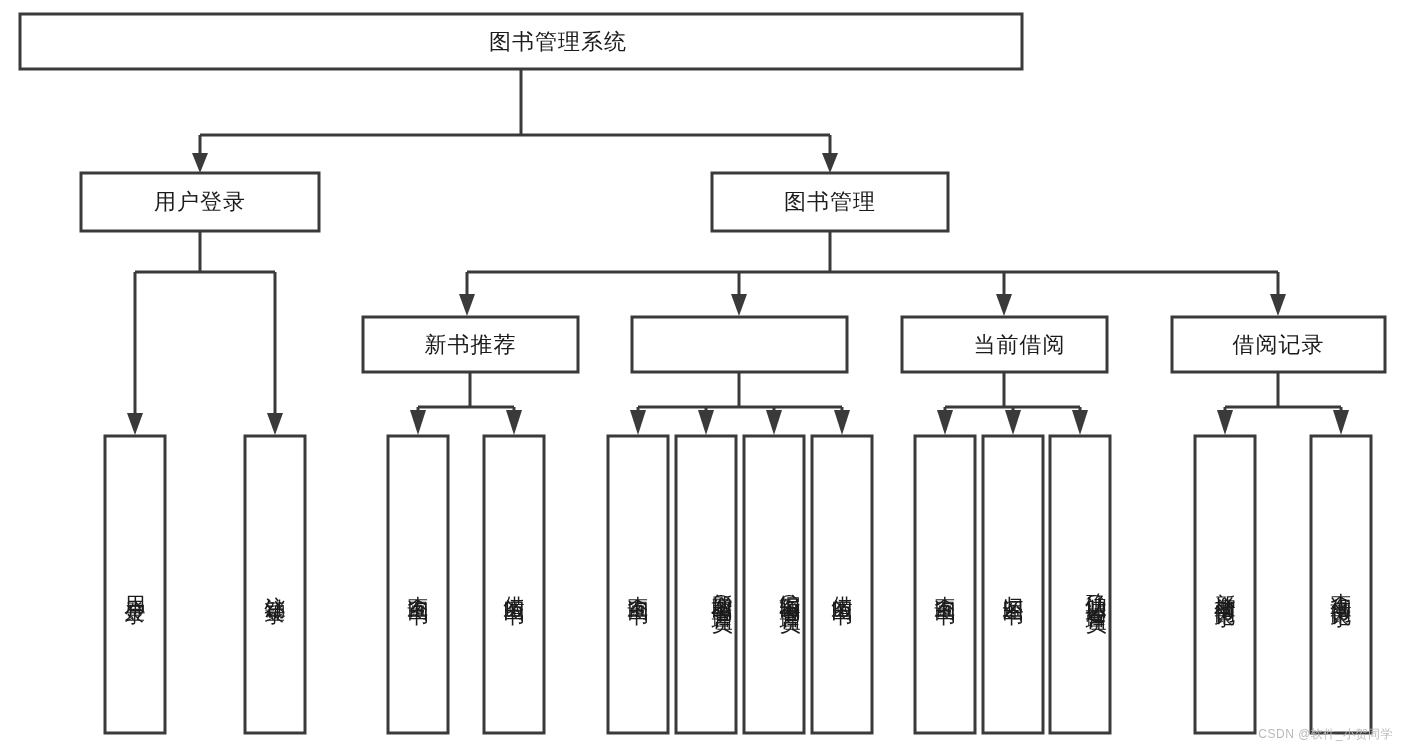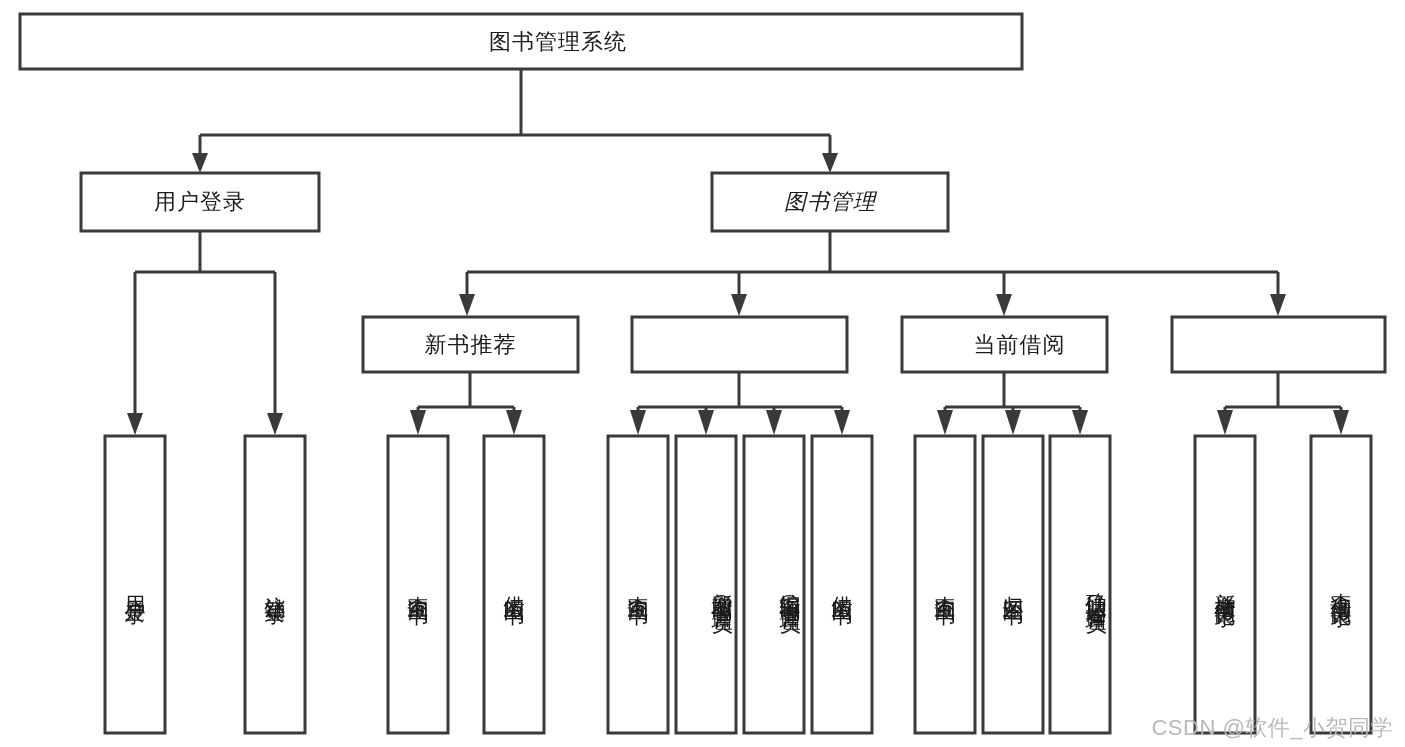--- a/index.html
+++ b/index.html
@@ -59,21 +59,21 @@
     font-size: 21px;
     writing-mode: vertical-rl;
     text-orientation: upright;
     letter-spacing: 3px;
     pointer-events: none;
   }
   .watermark {
     position: absolute;
     right: 12px;
     bottom: 4px;
-    font-size: 22px;
+    font-size: 12px;
     color: #b9b9b9;
     letter-spacing: 0.5px;
     white-space: nowrap;
     pointer-events: none;
   }
 </style>
 </head>
 <body>
 
 <div id="diagram-root">
@@ -169,24 +169,25 @@
       <rect class="node-rect" x="1050" y="436" width="60" height="297"></rect>
 
       <rect class="node-rect" x="1195" y="436" width="60" height="297"></rect>
       <rect class="node-rect" x="1311" y="436" width="60" height="297"></rect>
     </g>
   </svg>
 
   <div class="node-label-h" style="left:20px; top:14px; width:1076px; height:55px;">图书管理系统</div>
 
   <div class="node-label-h" style="left:81px; top:173px; width:238px; height:58px;">用户登录</div>
-  <div class="node-label-h" style="left:712px; top:173px; width:236px; height:58px;font-style:italic;">图书管理</div>
+  <div class="node-label-h" style="left:712px; top:173px; width:236px; height:58px;">图书管理</div>
 
   <div class="node-label-h" style="left:363px; top:317px; width:215px; height:55px;border-radius:15px;">新书推荐</div>
   <div class="node-label-h" style="left:902px; top:317px; width:235px; height:55px;">当前借阅</div>
+  <div class="node-label-h" style="left:1172px; top:317px; width:213px; height:55px;">借阅记录</div>
 
   <div class="node-label-v" style="left:105px; top:436px; width:60px; height:297px;">用户登录</div>
   <div class="node-label-v" style="left:245px; top:436px; width:60px; height:297px;">注销登录</div>
 
   <div class="node-label-v" style="left:388px; top:436px; width:60px; height:297px;">查询图书</div>
   <div class="node-label-v" style="left:484px; top:436px; width:60px; height:297px;">借阅图书</div>
 
   <div class="node-label-v" style="left:608px; top:436px; width:60px; height:297px;">查询图书</div>
   <div class="node-label-v" style="left:676px; top:436px; width:60px; height:297px; align-items:flex-start; padding-top:10px; box-sizing:border-box;">新增图书（管理员）</div>
   <div class="node-label-v" style="left:744px; top:436px; width:60px; height:297px; align-items:flex-start; padding-top:10px; box-sizing:border-box;">编辑图书（管理员）</div>

